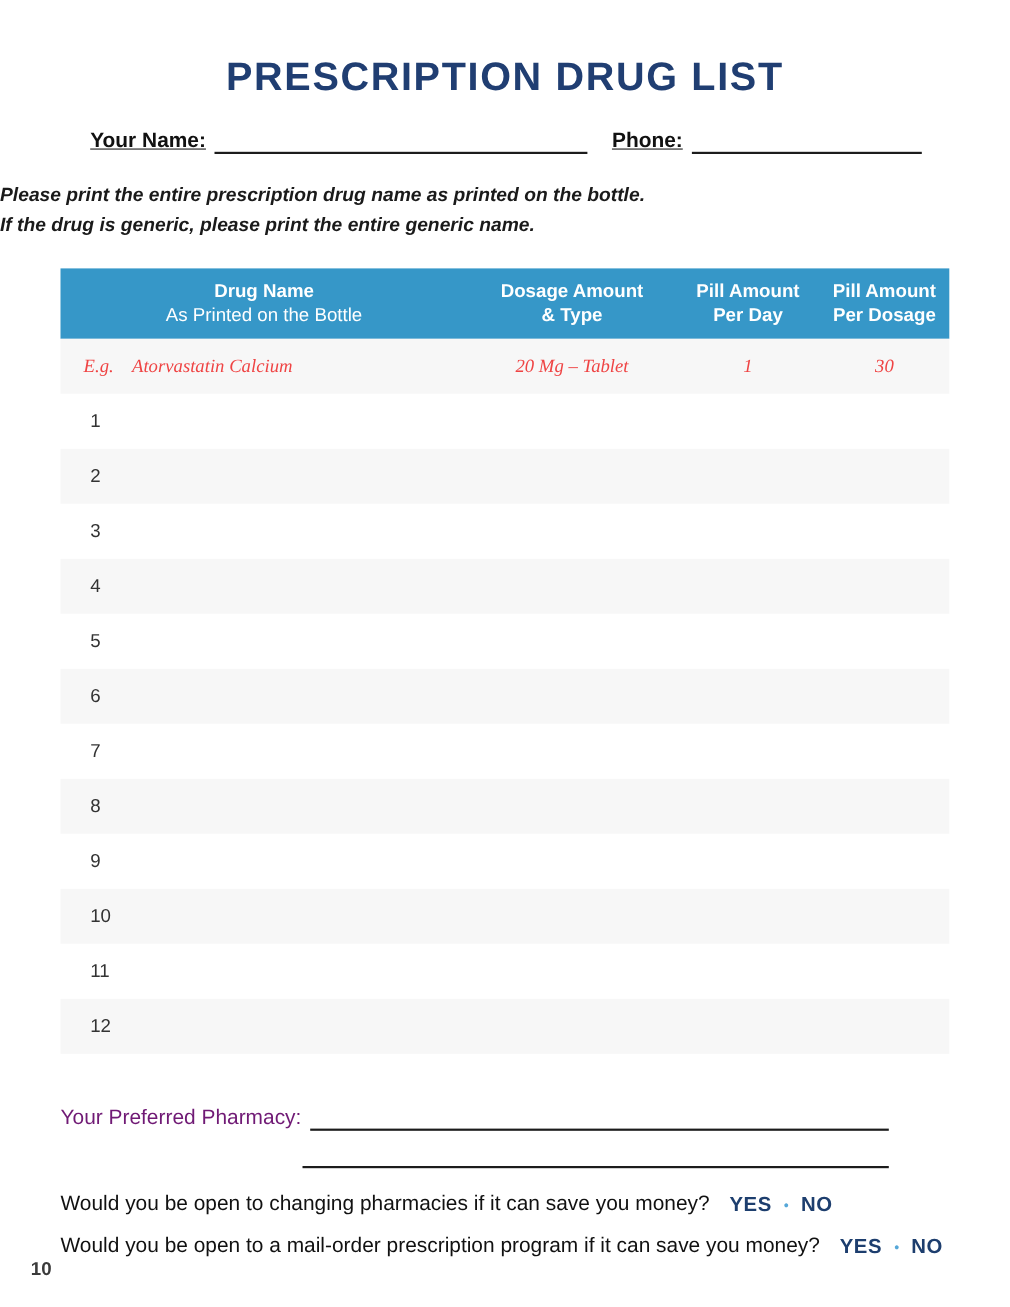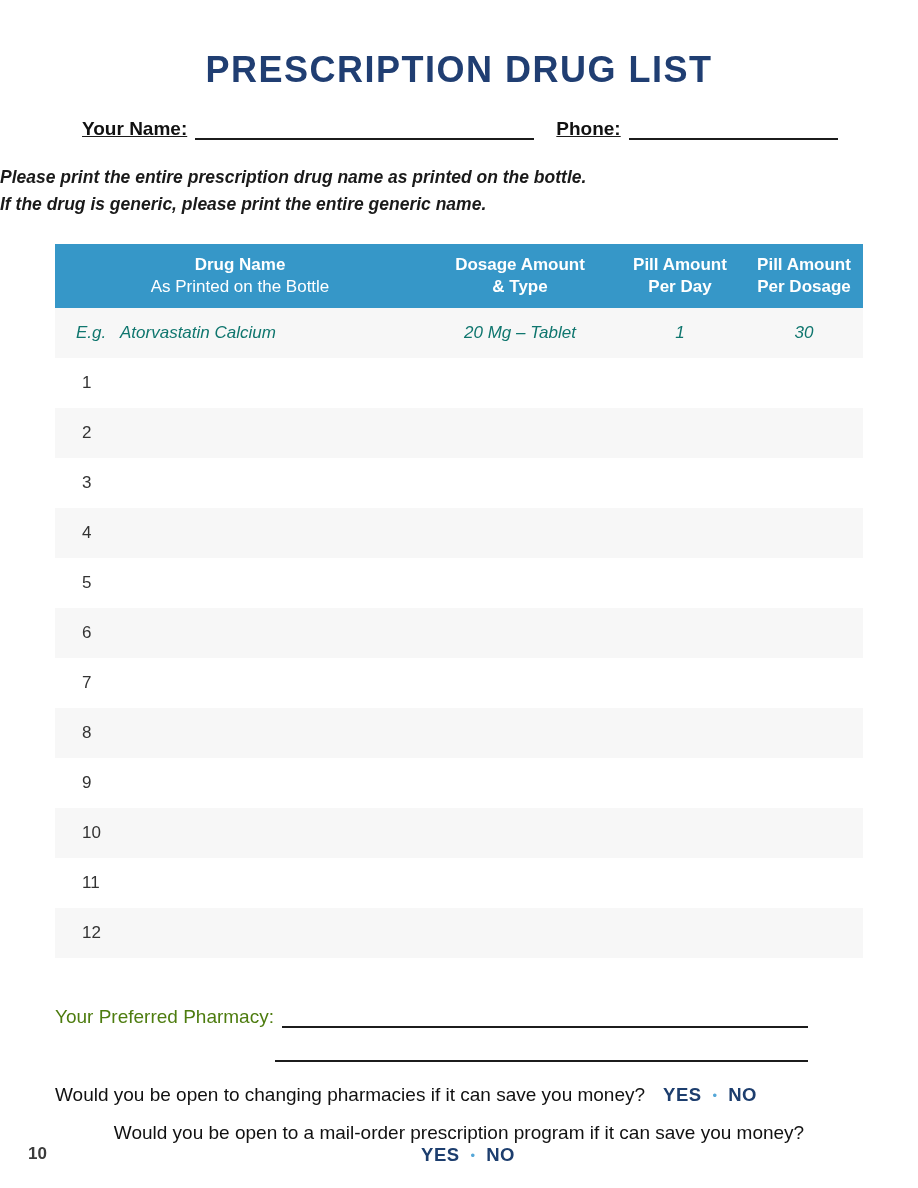--- a/index.html
+++ b/index.html
@@ -71,52 +71,52 @@
 
   .trow {
     display: flex;
     align-items: center;
     height: 50px;
     font-size: 17px;
     color: #2e2e2e;
     background: #ffffff;
   }
   .trow.alt { background: var(--row-alt, #f7f7f7); }
-  .example-row { font-style: italic; color: #0f766e; }
+  .example-row { font-style: italic; color: #ef4444; font-family: Liberation Serif, serif; }
   .cell { }
   .example-row .col1 { display: flex; text-align: left; }
   .eg-label { width: 65px; padding-left: 21px; }
   .c-center { text-align: center; }
   .num-cell { padding-left: 27px; font-size: 17px; color: #333; }
 
   
   .pharmacy-row {
     display: flex;
     align-items: flex-end;
     margin: 46px 110px 0 55px;
     font-size: 19px;
   }
-  .pharmacy-label { white-space: nowrap; color: #4d7c0f; }
+  .pharmacy-label { white-space: nowrap; color: #701a75; }
   .pharmacy-line { flex-grow: 1; }
   .pharmacy-line2 {
     margin: 10px 110px 0 275px;
     border-bottom: 2px solid var(--line-black, #1c1c1c);
     height: 24px;
   }
 
   
   .question-row {
     margin: 0 55px;
     font-size: 19px;
     color: #111;
     display: flex;
     align-items: center;
   }
   .q1 { margin-top: 22px; }
-  .q2 { margin-top: 16px; flex-direction: column; }
+  .q2 { margin-top: 16px; }
   .yesno { display: inline-flex; align-items: center; margin-left: 18px; text-align: right; }
   .yn {
     font-weight: bold;
     color: var(--yesno-navy, #1d3e6e);
     font-size: 18.5px;
     letter-spacing: 0.5px;
     cursor: pointer;
   }
   .dot {
     color: var(--dot-blue, #55a7d8);

